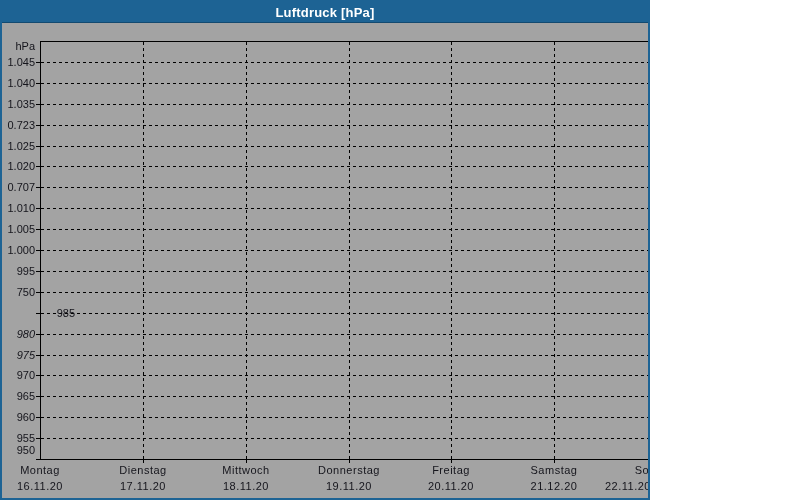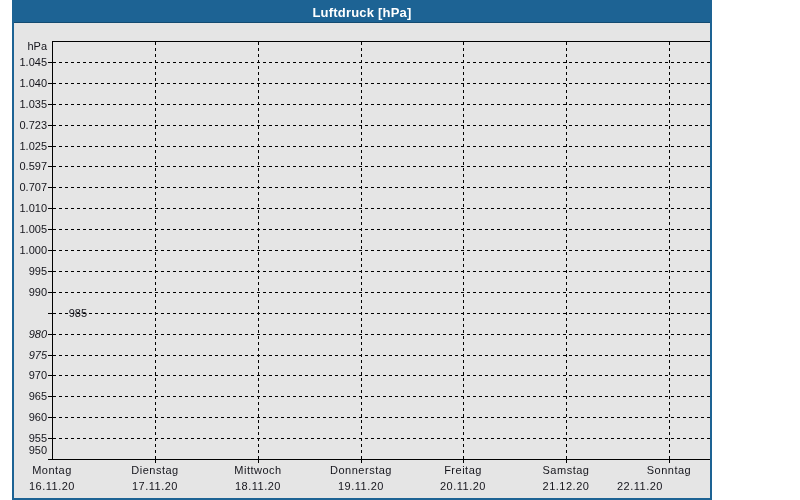--- a/index.html
+++ b/index.html
@@ -1,24 +1,23 @@
 <!DOCTYPE html>
 <html><head>
 <meta charset="utf-8">
 <style>
   html,body{margin:0;padding:0;}
   #frame{
     position:relative;
-    width:700px;height:500px;
+    width:650px;height:500px;
     box-sizing:border-box;
     border:2px solid #1d6394;
-    background:#e5e5e5;
+    background:#a3a3a3;
     font-family:"Liberation Sans", sans-serif;
     overflow:hidden;
-    margin-left:12px;
   }
   .titlebar{
     position:absolute;left:0;top:0;right:0;height:20px;
     background:#1d6394;
     border-bottom:1px solid #134a70;
     display:flex;align-items:center;justify-content:center;
   }
   .titlebar span{
     color:#ffffff;font-size:13px;font-weight:bold;letter-spacing:0.2px;
   }
@@ -85,21 +84,21 @@
         <div class="ytick-left" style="top: 123px;"></div>
         <div class="ytick-right" style="top: 123px;"></div>
         <div class="ylabel" style="top: 116px;">0.723</div>
         <div class="hgrid" style="top: 144px;"></div>
         <div class="ytick-left" style="top: 144px;"></div>
         <div class="ytick-right" style="top: 144px;"></div>
         <div class="ylabel" style="top: 137px;">1.025</div>
         <div class="hgrid" style="top: 164px;"></div>
         <div class="ytick-left" style="top: 164px;"></div>
         <div class="ytick-right" style="top: 164px;"></div>
-        <div class="ylabel" style="top: 157px;">0.597</div>
+        <div class="ylabel" style="top: 157px;">1.020</div>
         <div class="hgrid" style="top: 185px;"></div>
         <div class="ytick-left" style="top: 185px;"></div>
         <div class="ytick-right" style="top: 185px;"></div>
         <div class="ylabel" style="top: 178px;">0.707</div>
         <div class="hgrid" style="top: 206px;"></div>
         <div class="ytick-left" style="top: 206px;"></div>
         <div class="ytick-right" style="top: 206px;"></div>
         <div class="ylabel" style="top: 199px;">1.010</div>
         <div class="hgrid" style="top: 227px;"></div>
         <div class="ytick-left" style="top: 227px;"></div>
@@ -109,21 +108,21 @@
         <div class="ytick-left" style="top: 248px;"></div>
         <div class="ytick-right" style="top: 248px;"></div>
         <div class="ylabel" style="top: 241px;">1.000</div>
         <div class="hgrid" style="top: 269px;"></div>
         <div class="ytick-left" style="top: 269px;"></div>
         <div class="ytick-right" style="top: 269px;"></div>
         <div class="ylabel" style="top: 262px;">995</div>
         <div class="hgrid" style="top: 290px;"></div>
         <div class="ytick-left" style="top: 290px;"></div>
         <div class="ytick-right" style="top: 290px;"></div>
-        <div class="ylabel" style="top: 283px;">990</div>
+        <div class="ylabel" style="top: 283px;">750</div>
         <div class="hgrid" style="top: 311px;"></div>
         <div class="ytick-left" style="top: 311px;"></div>
         <div class="ytick-right" style="top: 311px;"></div>
         <div class="ylabel" style="top: 304px; padding-left: 40px;">985</div>
         <div class="hgrid" style="top: 332px;"></div>
         <div class="ytick-left" style="top: 332px;"></div>
         <div class="ytick-right" style="top: 332px;"></div>
         <div class="ylabel" style="top: 325px; font-style: italic;">980</div>
         <div class="hgrid" style="top: 353px;"></div>
         <div class="ytick-left" style="top: 353px;"></div>

